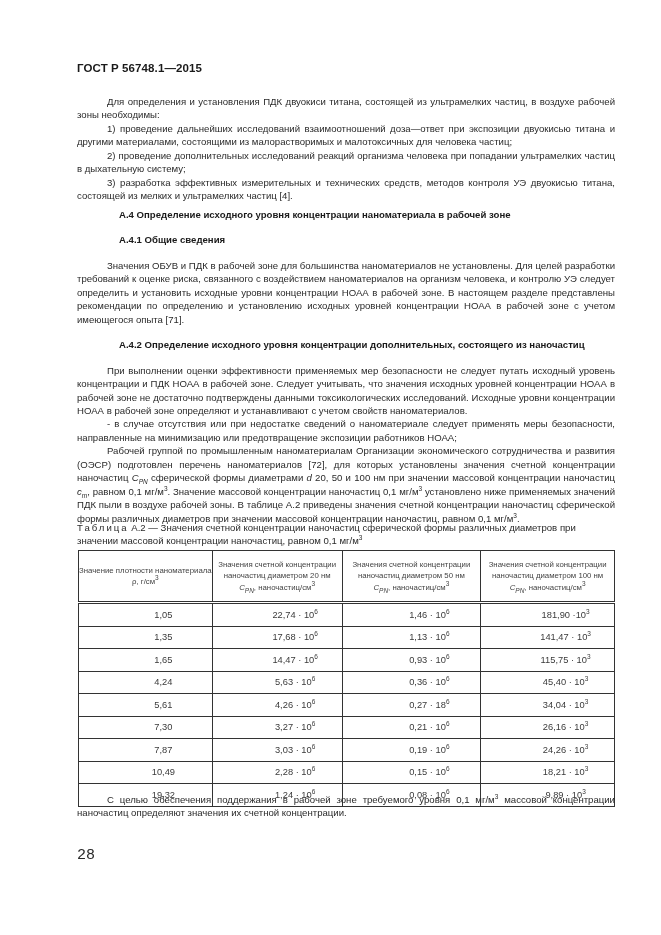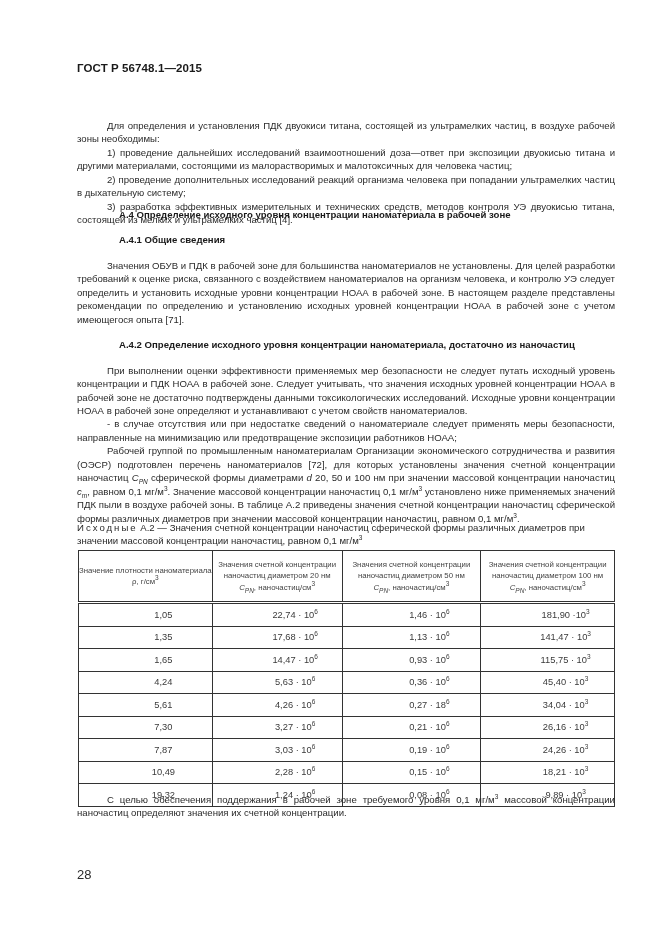--- a/index.html
+++ b/index.html
@@ -13,47 +13,47 @@
   sup { font-size: 6.5px; vertical-align: super; line-height: 0; }
   sub { font-size: 6.5px; vertical-align: sub; line-height: 0; }
   i { font-style: italic; }
   .caption { position: absolute; left: 77px; top: 521px; width: 538px; font-size: 9.6px; line-height: 13px; }
   .caption .tl { letter-spacing: 2px; }
   table.t { position: absolute; left: 78px; top: 550px; width: 537px; border-collapse: collapse; font-size: 9.3px; }
   table.t td, table.t th { border: 1px solid #333; text-align: center; padding: 0; font-weight: normal; }
   table.t th { font-size: 7.8px; line-height: 11.2px; height: 50px; color: #444; }
   table.t thead tr { border-bottom: 3px double #333; }
   table.t td { height: 21.5px; color: #3a3a3a; padding-left: 36px; }
-  .pnum { position: absolute; left: 77px; top: 867px; font-size: 13px; }
+  .pnum { position: absolute; left: 77px; top: 847px; font-size: 15px; font-family: Liberation Mono, monospace; }
 </style>
 </head>
 <body>
 
 <div class="page">
 
   <div class="hdr">ГОСТ Р 56748.1—2015</div>
 
-  <div class="body-text" style="top:95px;margin-top:24px;">
+  <div class="body-text" style="top:95px;">
     <p>Для определения и установления ПДК двуокиси титана, состоящей из ультрамелких частиц, в воздухе рабочей зоны необходимы:</p>
     <p>1) проведение дальнейших исследований взаимоотношений доза—ответ при экспозиции двуокисью титана и другими материалами, состоящими из малорастворимых и малотоксичных для человека частиц;</p>
     <p>2) проведение дополнительных исследований реакций организма человека при попадании ультрамелких частиц в дыхательную систему;</p>
     <p>3) разработка эффективных измерительных и технических средств, методов контроля УЭ двуокисью титана, состоящей из мелких и ультрамелких частиц [4].</p>
   </div>
 
   <div class="body-text" style="top:196px;">
     <h3 style="margin-bottom:3px;">А.4 Определение исходного уровня концентрации наноматериала в рабочей зоне</h3>
     <h3>А.4.1 Общие сведения</h3>
     <p>Значения ОБУВ и ПДК в рабочей зоне для большинства наноматериалов не установлены. Для целей разработки требований к оценке риска, связанного с воздействием наноматериалов на организм человека, и контролю УЭ следует определить и установить исходные уровни концентрации НОАА в рабочей зоне. В настоящем разделе представлены рекомендации по определению и установлению исходных уровней концентрации НОАА в рабочей зоне с учетом имеющегося опыта [71].</p>
-    <h3>А.4.2 Определение исходного уровня концентрации наноматериала, достаточно из наночастиц</h3>
+    <h3>А.4.2 Определение исходного уровня концентрации дополнительных, состоящего из наночастиц</h3>
     <p>При выполнении оценки эффективности применяемых мер безопасности не следует путать исходный уровень концентрации и ПДК НОАА в рабочей зоне. Следует учитывать, что значения исходных уровней концентрации НОАА в рабочей зоне не достаточно подтверждены данными токсикологических исследований. Исходные уровни концентрации НОАА в рабочей зоне определяют и устанавливают с учетом свойств наноматериалов.</p>
     <p>- в случае отсутствия или при недостатке сведений о наноматериале следует применять меры безопасности, направленные на минимизацию или предотвращение экспозиции работников НОАА;</p>
     <p><span>Рабочей группой по промышленным наноматериалам Организации экономического сотрудничества и развития (ОЭСР) подготовлен перечень наноматериалов [72], для которых установлены значения счетной концентрации наночастиц </span><i>C</i><sub><i>PN</i></sub><span> сферической формы диаметрами </span><i>d</i><span> 20, 50 и 100 нм при значении массовой концентрации наночастиц </span><i>c</i><sub><i>m</i></sub><span>, равном 0,1 мг/м</span><sup>3</sup><span>. Значение массовой концентрации наночастиц 0,1 мг/м</span><sup>3</sup><span> установлено ниже применяемых значений ПДК пыли в воздухе рабочей зоны. В таблице А.2 приведены значения счетной концентрации наночастиц сферической формы различных диаметров при значении массовой концентрации наночастиц, равном 0,1 мг/м</span><sup>3</sup><span>.</span></p>
   </div>
 
-  <div class="caption"><span class="tl">Исходные</span><span> А.2 — Значения счетной концентрации наночастиц сферической формы различных диаметров при значении массовой концентрации наночастиц, равном 0,1 мг/м</span><sup>3</sup></div>
+  <div class="caption"><span class="tl">Таблица</span><span> А.2 — Значения счетной концентрации наночастиц сферической формы различных диаметров при значении массовой концентрации наночастиц, равном 0,1 мг/м</span><sup>3</sup></div>
 
   <table class="t">
     <colgroup>
         <col style="width:134px">
         <col style="width:130px">
         <col style="width:139px">
         <col style="width:134px">
       </colgroup>
     <thead>
       <tr>

